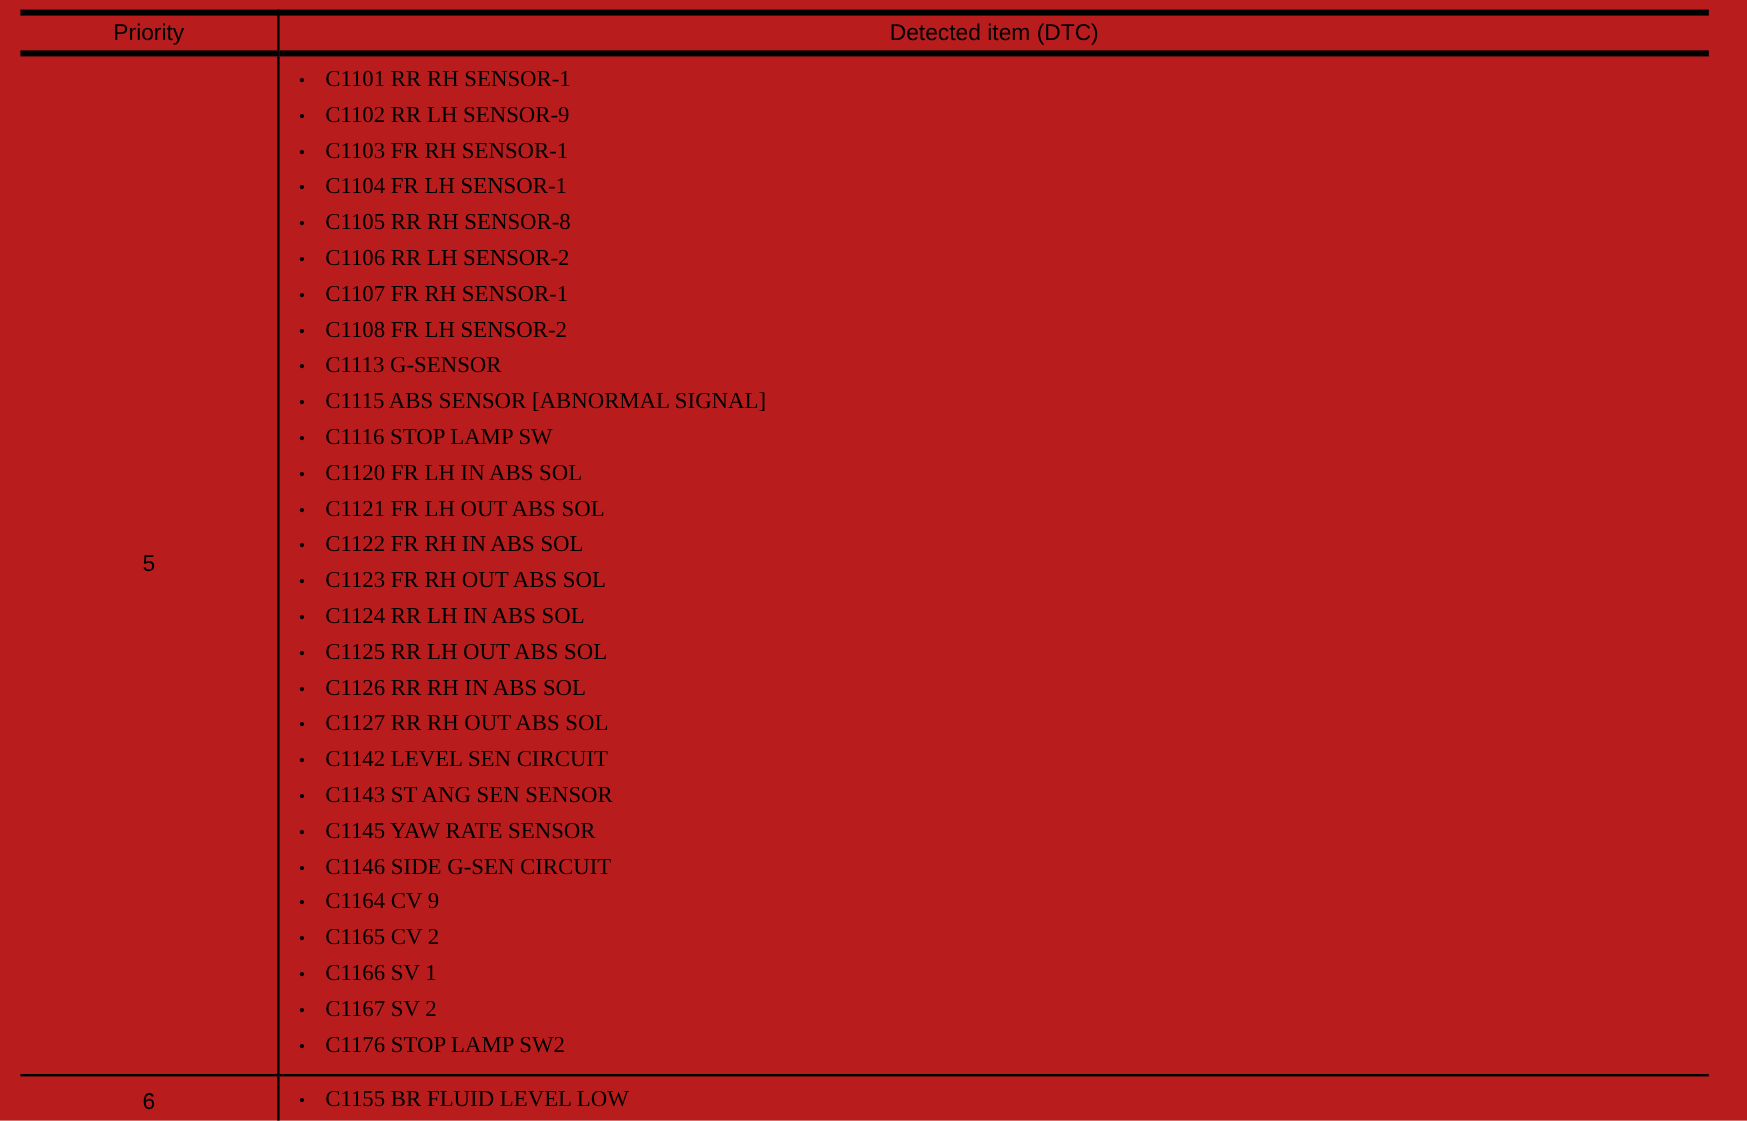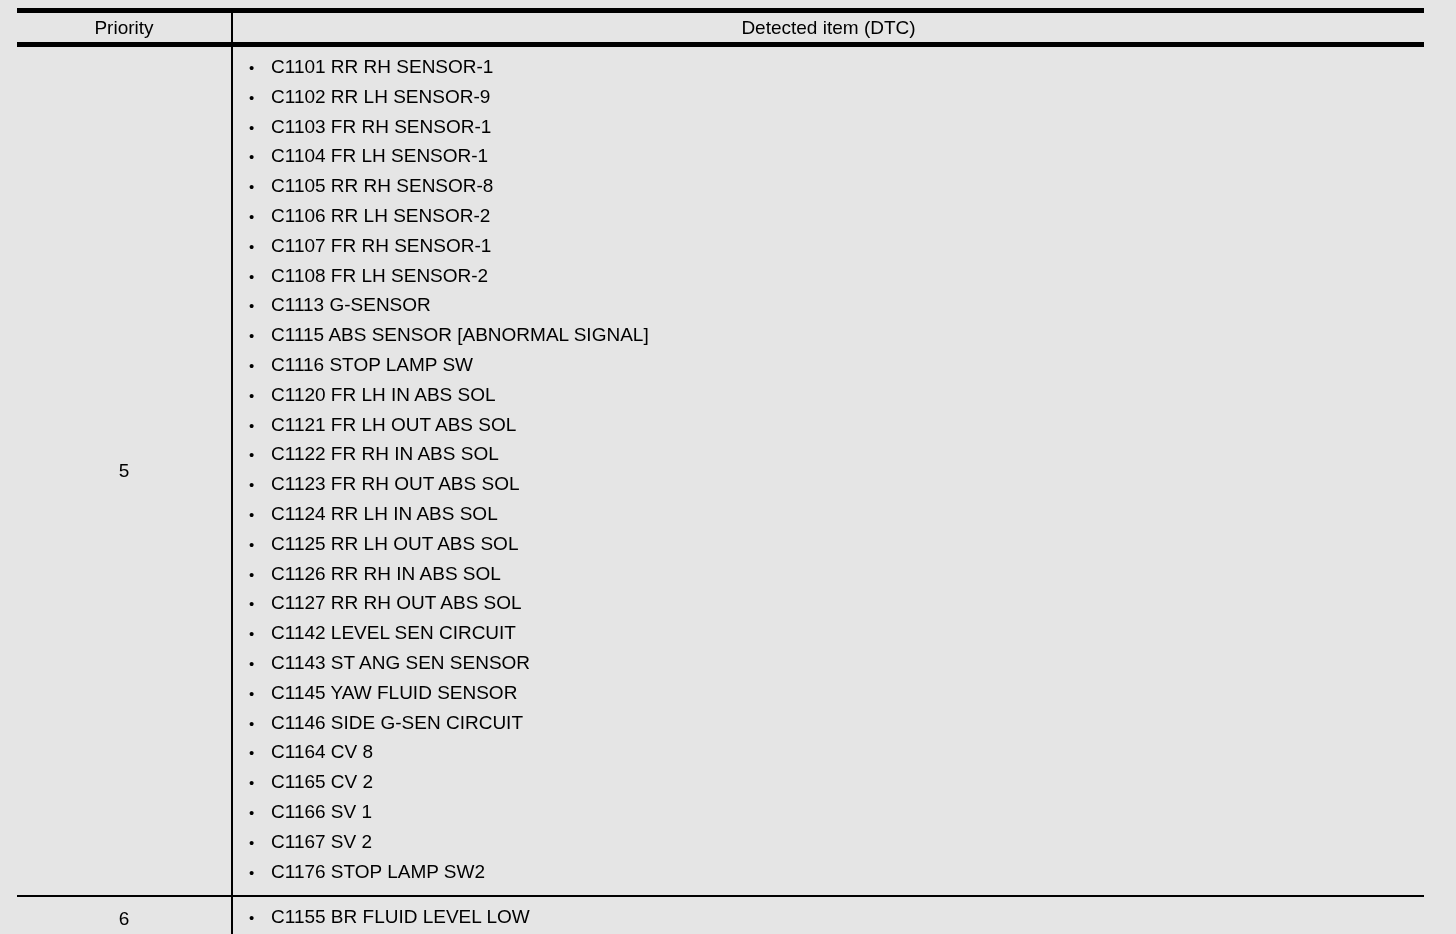--- a/index.html
+++ b/index.html
@@ -6,21 +6,21 @@
     margin: 0;
     padding: 0;
     background: #ffffff;
     color: #000000;
     font-family: "Liberation Sans", sans-serif;
   }
   .page {
     position: relative;
     width: 1456px;
     height: 934px;
-    background: #e5e5e5;
+    background: #b91c1c;
     overflow: hidden;
   }
   table.dtc-table {
     position: absolute;
     left: 17px;
     top: 8px;
     width: 1407px;
     border-collapse: collapse;
     table-layout: fixed;
     font-size: 19px;
@@ -41,20 +41,21 @@
   tbody tr + tr td { border-top: 2px solid #000; }
   td.priority-cell {
     text-align: center;
     vertical-align: middle;
     padding: 0;
     font-size: 19px;
   }
   td.items-cell {
     vertical-align: middle;
     padding: 6px 0 8px 0;
+    font-family: Liberation Serif, serif;
   }
   ul.dtc-list {
     margin: 0;
     padding: 0;
     list-style: none;
   }
   ul.dtc-list li {
     line-height: 28.8px;
     padding-left: 16px;
     white-space: nowrap;
@@ -99,23 +100,23 @@
               <li><span class="bullet">•</span><span>C1120 FR LH IN ABS SOL</span></li>
               <li><span class="bullet">•</span><span>C1121 FR LH OUT ABS SOL</span></li>
               <li><span class="bullet">•</span><span>C1122 FR RH IN ABS SOL</span></li>
               <li><span class="bullet">•</span><span>C1123 FR RH OUT ABS SOL</span></li>
               <li><span class="bullet">•</span><span>C1124 RR LH IN ABS SOL</span></li>
               <li><span class="bullet">•</span><span>C1125 RR LH OUT ABS SOL</span></li>
               <li><span class="bullet">•</span><span>C1126 RR RH IN ABS SOL</span></li>
               <li><span class="bullet">•</span><span>C1127 RR RH OUT ABS SOL</span></li>
               <li><span class="bullet">•</span><span>C1142 LEVEL SEN CIRCUIT</span></li>
               <li><span class="bullet">•</span><span>C1143 ST ANG SEN SENSOR</span></li>
-              <li><span class="bullet">•</span><span>C1145 YAW FLUID SENSOR</span></li>
+              <li><span class="bullet">•</span><span>C1145 YAW RATE SENSOR</span></li>
               <li><span class="bullet">•</span><span>C1146 SIDE G-SEN CIRCUIT</span></li>
-              <li><span class="bullet">•</span><span>C1164 CV 8</span></li>
+              <li><span class="bullet">•</span><span>C1164 CV 9</span></li>
               <li><span class="bullet">•</span><span>C1165 CV 2</span></li>
               <li><span class="bullet">•</span><span>C1166 SV 1</span></li>
               <li><span class="bullet">•</span><span>C1167 SV 2</span></li>
               <li><span class="bullet">•</span><span>C1176 STOP LAMP SW2</span></li>
             </ul>
           </td>
         </tr>
         <tr>
           <td class="priority-cell">6</td>
           <td class="items-cell">

